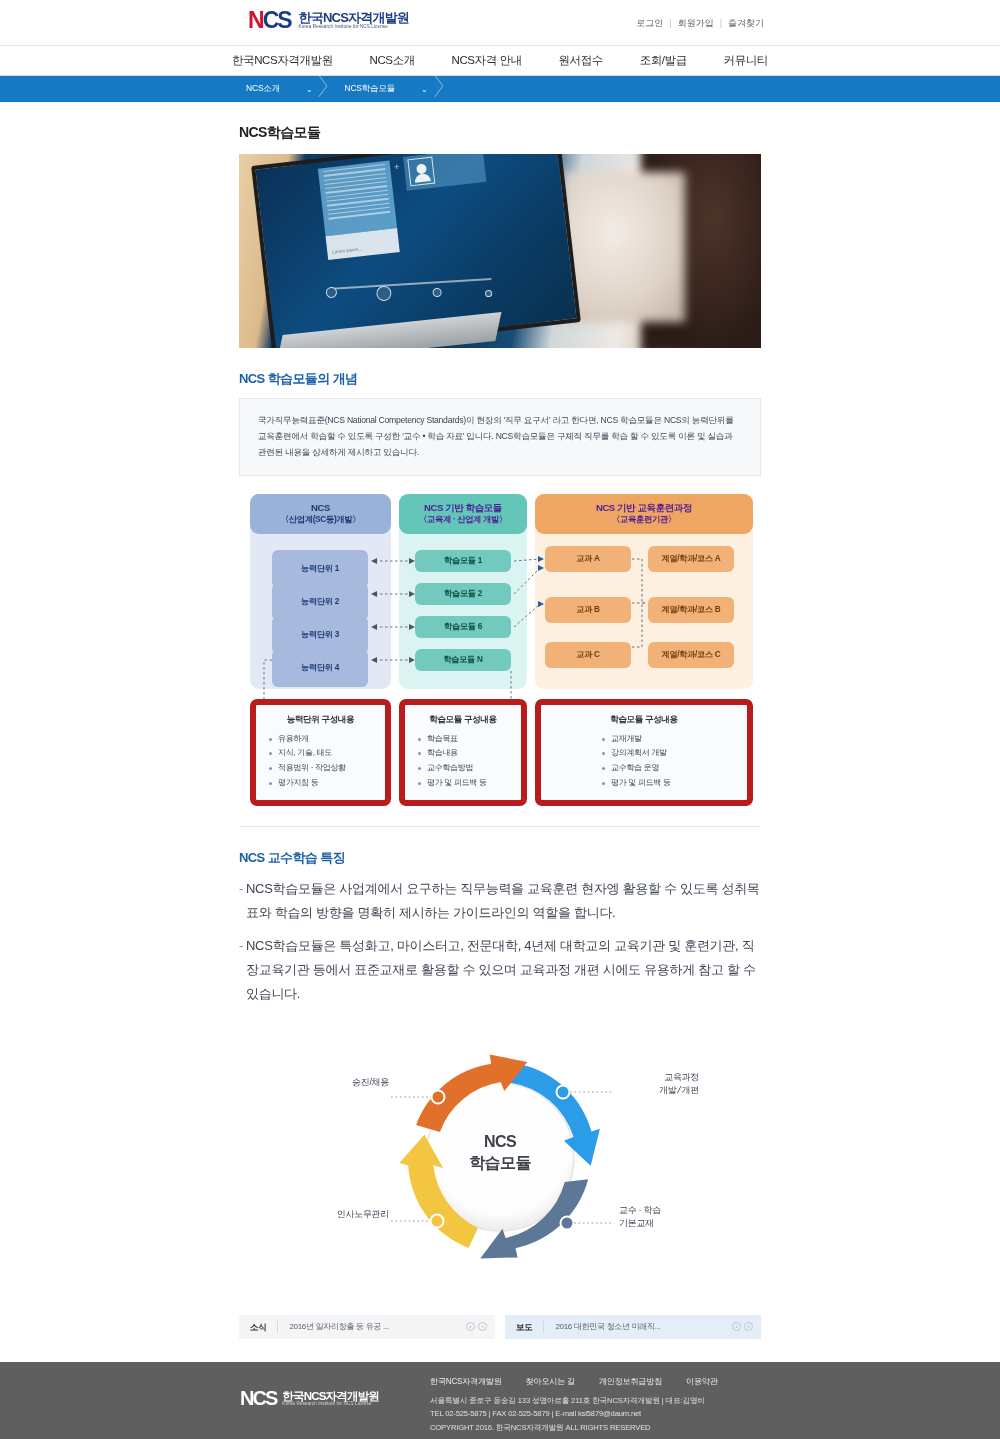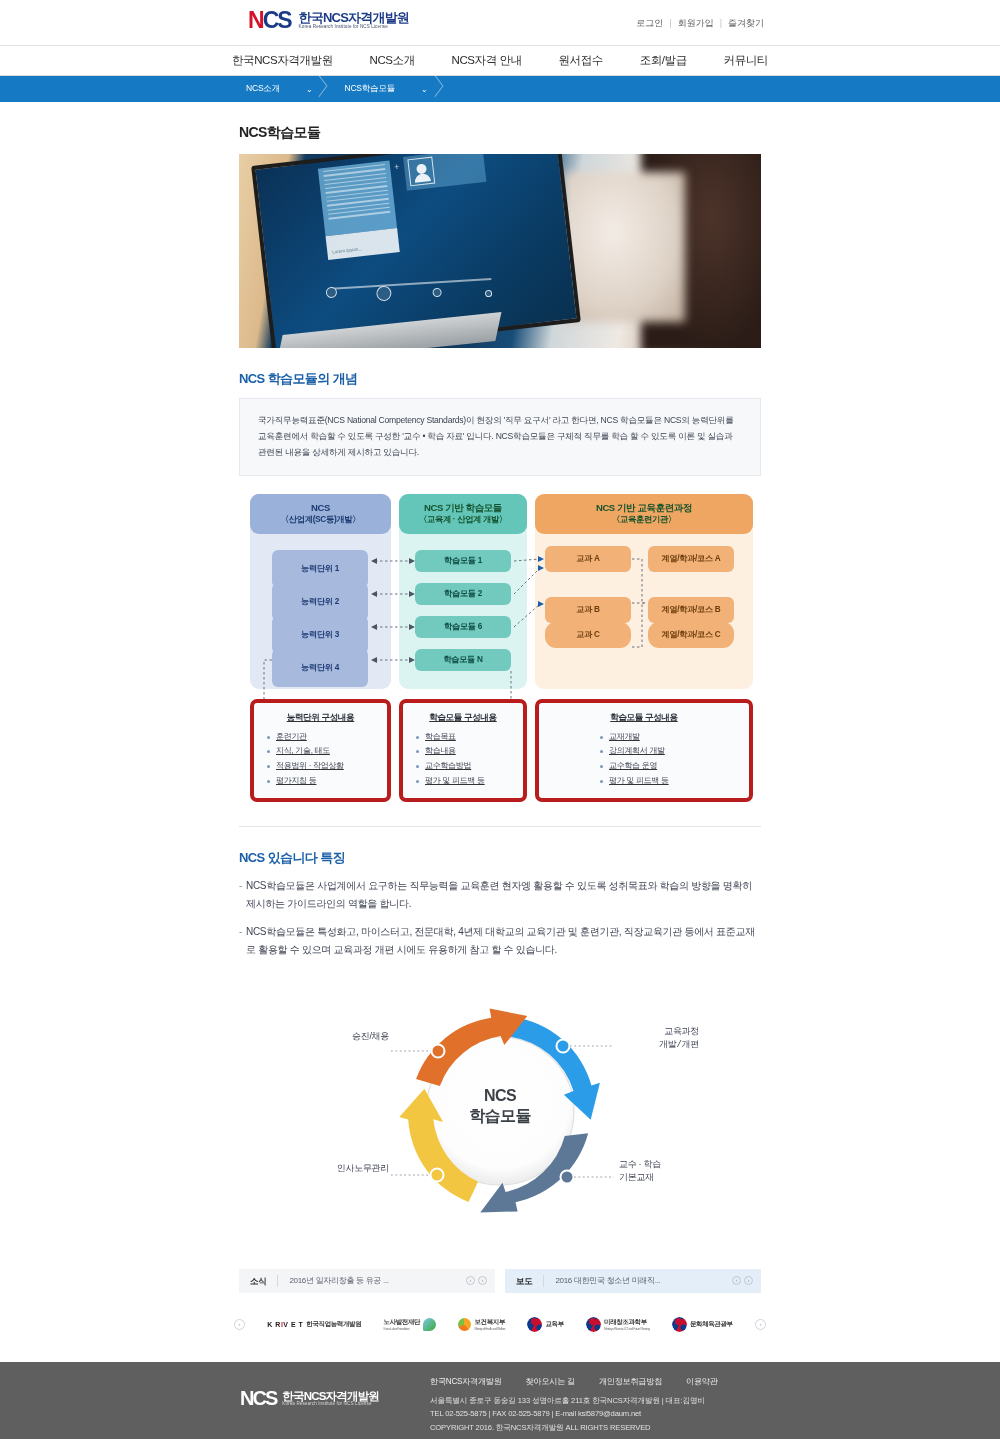--- a/index.html
+++ b/index.html
@@ -86,59 +86,59 @@
                 padding: 14px 18px; }
   .conceptbox p { font-size: 8.6px; line-height: 1.85; color: #3d4352; letter-spacing: -0.25px; }
 
   
   .diagram { position: relative; width: 522px; height: 310px; margin: 18px 0 0 9px; }
   .col { position: absolute; border-radius: 9px; }
   .col-ncs { left: 11px; top: 0; width: 141px; height: 195px; background: #e3e9f4; }
   .col-mod { left: 160px; top: 0; width: 128px; height: 195px; background: #dcf4f1; }
   .col-edu { left: 296px; top: 0; width: 218px; height: 195px; background: #fdf0e0; }
   .chead { position: absolute; border-radius: 9px; display: flex; flex-direction: column;
-           align-items: center; justify-content: center; color: #14532d; font-weight: bold;
+           align-items: center; justify-content: center; color: #4c1d95; font-weight: bold;
            letter-spacing: -0.4px; line-height: 1.35; }
   .chead-ncs { left: 11px; top: 0; width: 141px; height: 40px; background: #9ab2d9; color: #1d3b72; }
   .chead-mod { left: 160px; top: 0; width: 128px; height: 40px; background: #63c6b9; }
   .chead-edu { left: 296px; top: 0; width: 218px; height: 40px; background: #f0a663; }
   .chead .l1 { font-size: 9.5px; }
   .chead .l2 { font-size: 8.4px; font-weight: bold; }
   .chead-ncs .l1, .chead-ncs .l2 { color: #1d3b72; }
 
   .nbox { position: absolute; border-radius: 6px; display: flex; align-items: center;
           justify-content: center; font-size: 8.2px; font-weight: bold; letter-spacing: -0.3px; }
   .nbox-blue { background: #a7bade; color: #1d3b72; width: 96px; height: 38px; left: 33px; }
   .nbox-teal { background: #72cabe; color: #114f47; width: 96px; height: 22px; left: 176px; }
   .nbox-or   { background: #f2b277; color: #6d3d0d; width: 86px; height: 26px; left: 306px; }
   .nbox-or2  { background: #f2b277; color: #6d3d0d; width: 86px; height: 26px; left: 409px; }
 
   .r1 { top: 56px; } .r2 { top: 89px; } .r3 { top: 122px; } .r4 { top: 155px; }
-  .or1 { top: 52px; } .or2 { top: 103px; } .or3 { top: 128px; border-radius: 11px; }
+  .or1 { top: 52px; } .or2 { top: 103px; } .or3 { top: 148px; }
 
   .diagram svg { position: absolute; left: 0; top: 0; width: 522px; height: 310px; pointer-events: none; }
 
-  .lbox { position: absolute; border: 4px solid #b91c1c; border-radius: 7px; background: #fafbfc;
-          padding: 9px 0 9px 0; text-decoration: underline; }
+  .lbox { position: absolute; border: 6px solid #b91c1c; border-radius: 7px; background: #fafbfc;
+          padding: 9px 0 9px 0; }
   .lbox h4 { text-align: center; font-size: 8.6px; font-weight: bold; color: #2a2f3a;
              letter-spacing: -0.4px; margin-bottom: 6px; }
   .lbox ul { list-style: none; }
   .lbox li { font-size: 8px; color: #3d4352; letter-spacing: -0.3px; line-height: 1.85;
              padding-left: 22px; position: relative; }
   .lbox li::before { content: ""; position: absolute; left: 13px; top: 6px; width: 3px; height: 3px;
                      background: #7b93c4; border-radius: 50%; }
   .lbox-1 { left: 11px; top: 205px; width: 141px; }
   .lbox-2 { left: 160px; top: 205px; width: 128px; }
   .lbox-3 { left: 296px; top: 205px; width: 218px; }
   .lbox-3 ul { padding-left: 48px; }
 
   
   .divider { width: 522px; height: 1px; background: #e4e4e4; margin: 22px 0 0 9px; }
   .feat-list { margin-left: 9px; width: 522px; }
-  .feat-list p { font-size: 10px; color: #3d4352; line-height: 1.85; letter-spacing: -0.3px;
+  .feat-list p { font-size: 13px; color: #3d4352; line-height: 1.85; letter-spacing: -0.3px;
                  margin-bottom: 9px; padding-left: 7px; position: relative; }
   .feat-list p::before { content: "-"; position: absolute; left: 0; top: 0; color: #8a90a0; }
 
   
   .cycle { position: relative; width: 522px; height: 275px; margin: 14px 0 0 9px; }
   .cycle svg { position: absolute; left: 0; top: 0; }
   .cycle-center { position: absolute; left: 211px; top: 112px; width: 100px; text-align: center;
                   font-size: 16px; font-weight: bold; color: #3c4148; line-height: 1.3; letter-spacing: -0.6px; }
   .clab { position: absolute; font-size: 9px; color: #3d4352; letter-spacing: -0.3px; line-height: 1.45; }
   .clab-tl { left: 80px; top: 56px; text-align: right; width: 70px; }
@@ -346,21 +346,21 @@
       <div class="nbox nbox-or or2">교과 B</div>
       <div class="nbox nbox-or or3">교과 C</div>
 
       <div class="nbox nbox-or2 or1">계열/학과/코스 A</div>
       <div class="nbox nbox-or2 or2">계열/학과/코스 B</div>
       <div class="nbox nbox-or2 or3">계열/학과/코스 C</div>
 
       <div class="lbox lbox-1">
         <h4>능력단위 구성내용</h4>
         <ul>
-          <li>훈련기관</li>
+          <li>유용하게</li>
           <li>지식, 기술, 태도</li>
           <li>적용범위 · 작업상황</li>
           <li>평가지침 등</li>
         </ul>
       </div>
       <div class="lbox lbox-2">
         <h4>학습모듈 구성내용</h4>
         <ul>
           <li>학습목표</li>
           <li>학습내용</li>
@@ -374,21 +374,21 @@
           <li>교재개발</li>
           <li>강의계획서 개발</li>
           <li>교수학습 운영</li>
           <li>평가 및 피드백 등</li>
         </ul>
       </div>
     </div>
 
     <div class="divider"></div>
 
-    <h2 class="sec-h">NCS 있습니다 특징</h2>
+    <h2 class="sec-h">NCS 교수학습 특징</h2>
     <div class="feat-list">
       <p>NCS학습모듈은 사업계에서 요구하는 직무능력을 교육훈련 현자엥 활용할 수 있도록 성취목표와 학습의 방향을 명확히 제시하는 가이드라인의 역할을 합니다.</p>
       <p>NCS학습모듈은 특성화고, 마이스터고, 전문대학, 4년제 대학교의 교육기관 및 훈련기관, 직장교육기관 등에서 표준교재로 활용할 수 있으며 교육과정 개편 시에도 유용하게 참고 할 수 있습니다.</p>
     </div>
 
     <div class="cycle">
       <svg width="522" height="275" viewBox="0 0 522 275">
         <defs>
           <radialGradient id="inner" cx="50%" cy="42%" r="60%">
             <stop offset="0%" stop-color="#ffffff"></stop>

